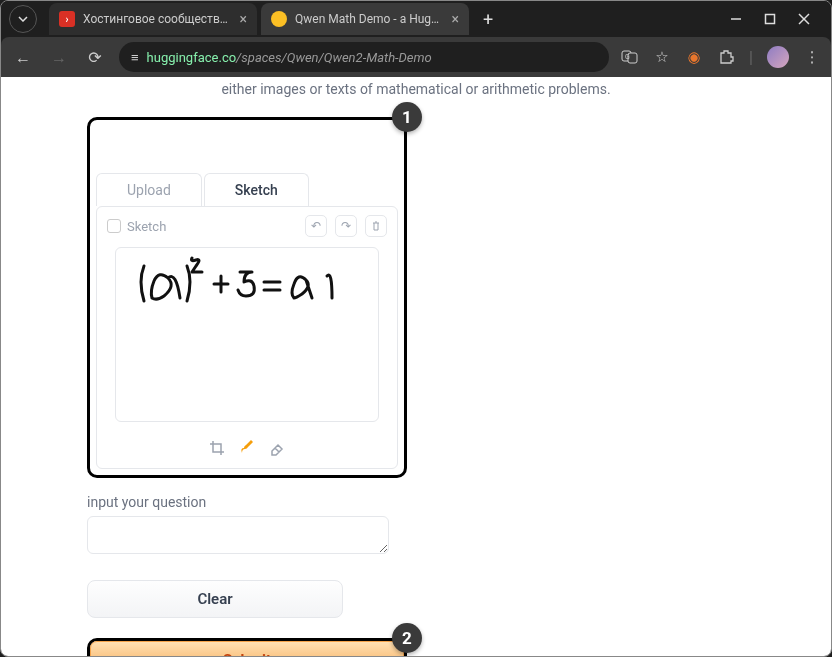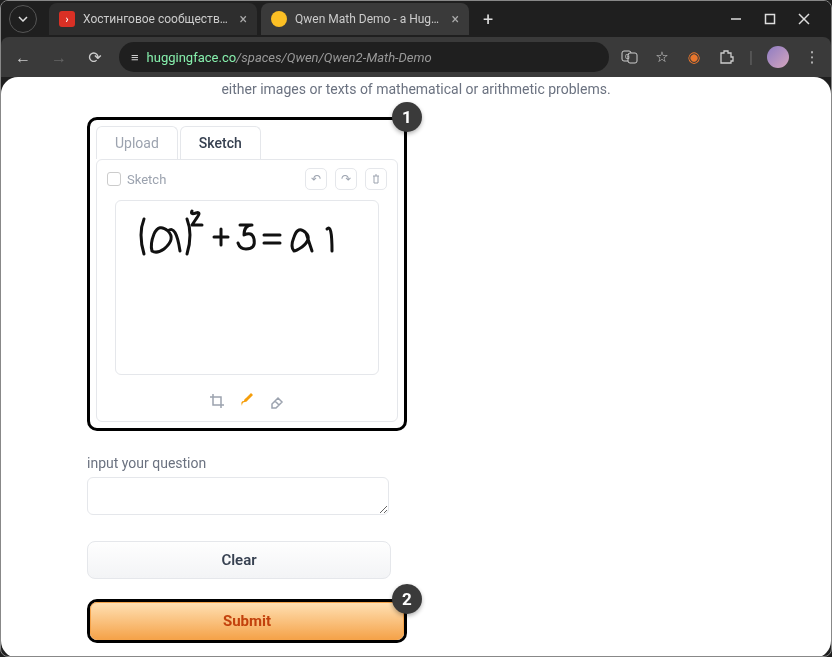--- a/index.html
+++ b/index.html
@@ -125,21 +125,20 @@
     height: 22px;
     border-radius: 50%;
     background: linear-gradient(135deg, #8e7cc3, #d5a6bd);
   }
   .content {
     background: #fff;
     height: calc(657px - 76px);
     overflow-y: auto;
     padding: 0 30px 30px;
     position: relative;
-    border-radius: 17px;
   }
   .intro-text {
     text-align: center;
     color: #6b7280;
     font-size: 14px;
     padding-top: 4px;
   }
   .panel {
     margin-top: 20px;
     margin-left: 56px;
@@ -147,28 +146,29 @@
     border: 3px solid #000;
     border-radius: 10px;
     padding: 6px;
     position: relative;
   }
   .tabs-row {
     display: flex;
     gap: 2px;
   }
   .img-tab {
-    padding: 8px 18px;
+    padding: 8px 30px;
     font-size: 14px;
     color: #9ca3af;
     border: 1px solid #e5e7eb;
     border-bottom: none;
     border-radius: 6px 6px 0 0;
     cursor: pointer;
     background: #fff;
+    margin-top: 47px;
   }
   .img-tab.active {
     color: #374151;
     font-weight: 500;
   }
   .sketch-box {
     border: 1px solid #e5e7eb;
     border-radius: 6px;
     padding: 6px;
   }
@@ -220,42 +220,42 @@
     justify-content: center;
     padding: 8px 0 4px;
   }
   .btool {
     width: 20px; height: 20px;
     display: flex; align-items: center; justify-content: center;
     font-size: 15px;
     cursor: pointer;
   }
   .question-section {
-    margin-top: 24px;
+    margin-top: 16px;
     margin-left: 56px;
     width: 320px;
   }
   .q-label {
     color: #6b7280;
     font-size: 14px;
     margin-bottom: 6px;
   }
   .q-input {
     width: 302px;
     height: 38px;
     border: 1px solid #e5e7eb;
     border-radius: 6px;
     padding: 6px 10px;
     font-size: 14px;
     resize: vertical;
   }
   .action-btn {
     margin-top: 22px;
     margin-left: 56px;
-    width: 304px;
+    width: 256px;
     height: 38px;
     border-radius: 8px;
     font-size: 15px;
     font-weight: 600;
     display: flex;
     align-items: center;
     justify-content: center;
     cursor: pointer;
   }
   .clear-btn {

